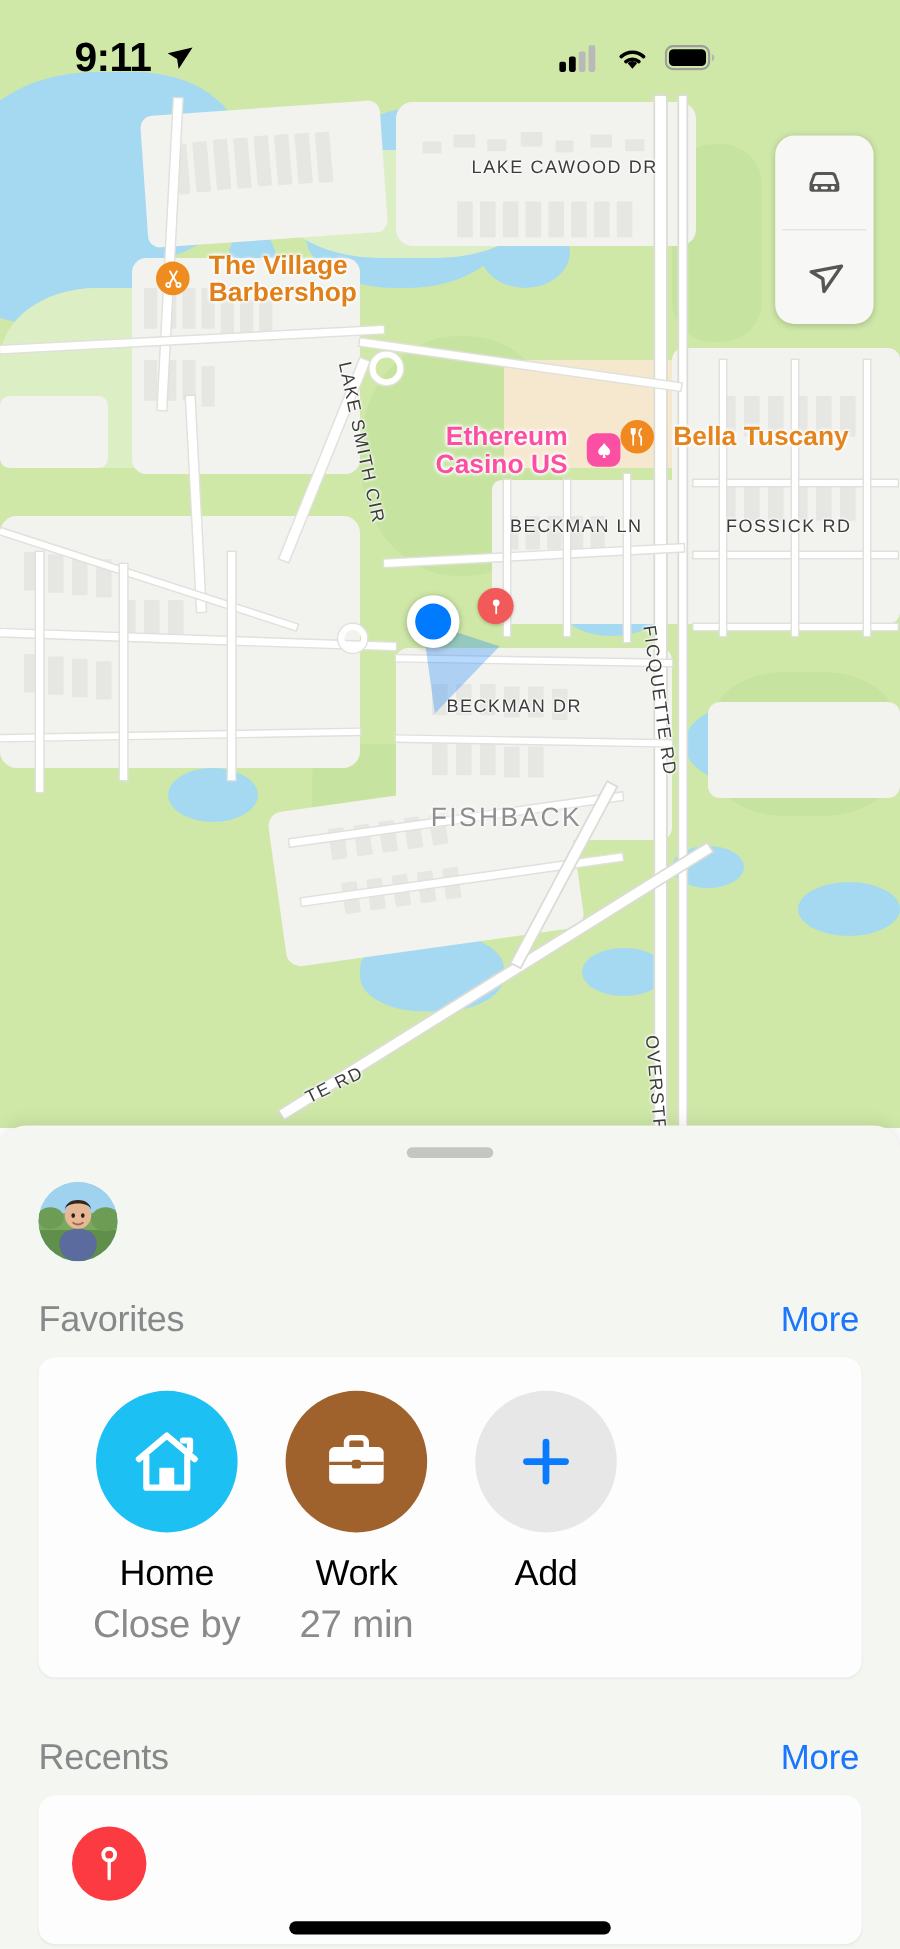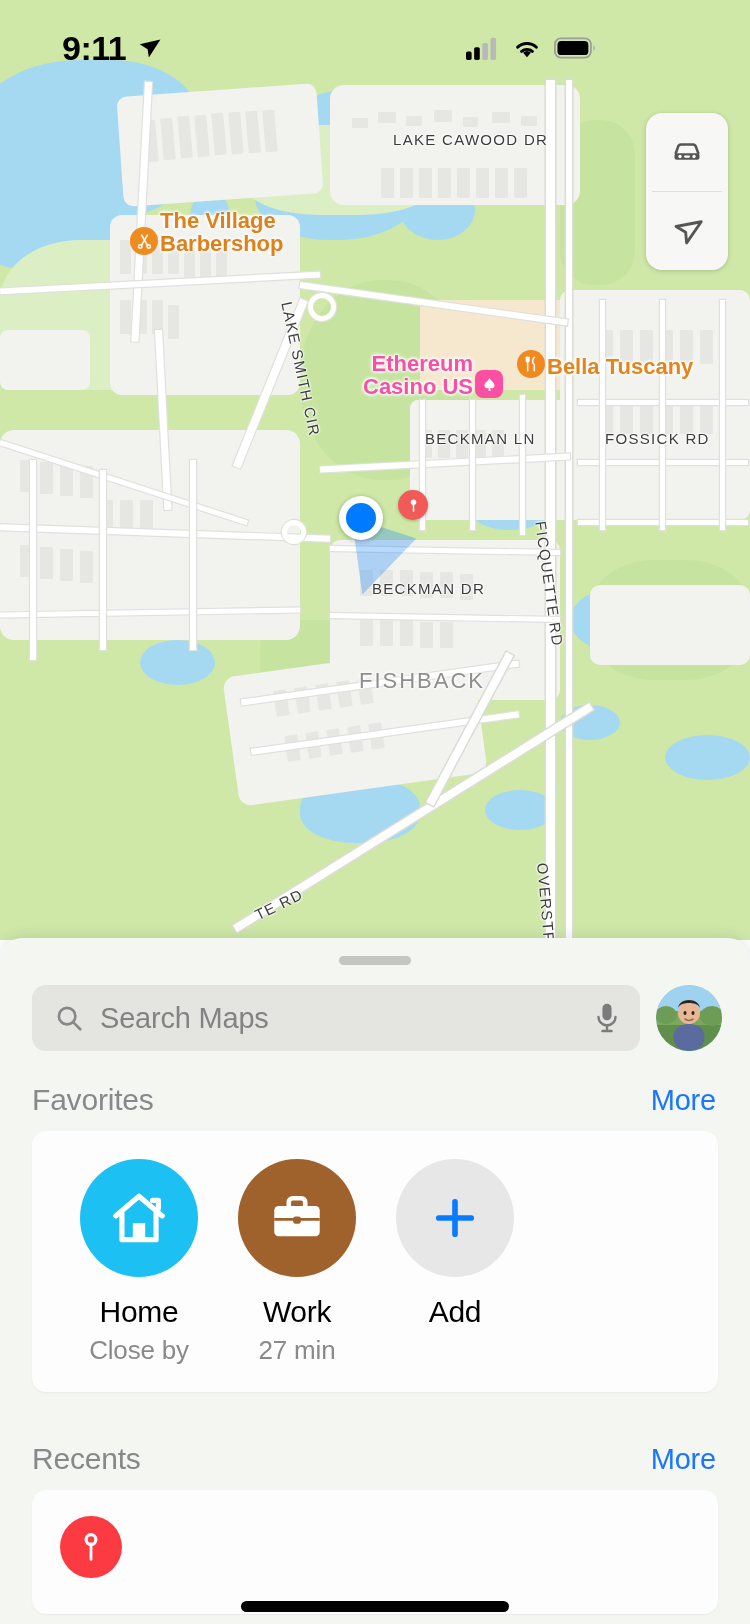--- a/index.html
+++ b/index.html
@@ -67,22 +67,22 @@
     color: #8e8e8e;
     font-size: 22px;
     letter-spacing: 2px;
     font-weight: 400;
     text-shadow: 0 0 4px #fff, 0 0 4px #fff, 0 0 3px #fff;
     white-space: nowrap;
   }
   .poi {
     position: absolute;
     display: flex;
-    align-items: flex-end;
-    gap: 2px;
+    align-items: center;
+    gap: 16px;
   }
   .poi-pin {
     width: 28px; height: 28px;
     border-radius: 50%;
     display: flex; align-items: center; justify-content: center;
     flex: 0 0 auto;
     color: #fff;
   }
   .poi-text {
     font-size: 22px;
@@ -232,21 +232,21 @@
     border-radius: 50%;
     display: flex; align-items: center; justify-content: center;
   }
   .fav .lbl {
     margin-top: 18px;
     font-size: 30px; color: #000;
     letter-spacing: -0.3px;
   }
   .fav .sub {
     margin-top: 6px;
-    font-size: 26px; color: #8a8a8a;
+    font-size: 32px; color: #8a8a8a;
     letter-spacing: -0.2px;
   }
   #recentcard {
     margin-top: 0;
     padding: 0;
     min-height: 124px;
     overflow: hidden;
   }
   .recent-row {
     display: flex; align-items: center;
@@ -536,33 +536,20 @@
         <rect x="2.3" y="2.3" width="20.6" height="9.4" rx="2.6" fill="#000"></rect>
         <path d="M26.2 5 a2.2 2.2 0 0 1 0 4z" fill="#b3b3b3"></path>
       </svg>
     </div>
   </div>
 
   <div id="sheet">
     <div id="grabber"></div>
 
     <div id="searchrow">
-      <div id="searchbar">
-        <svg width="30" height="30" viewBox="0 0 24 24" fill="none" stroke="#878787" stroke-width="2.1" stroke-linecap="round">
-          <circle cx="10.5" cy="10.5" r="6.6"></circle>
-            <line x1="15.5" y1="15.5" x2="21" y2="21"></line>
-        </svg>
-        <span class="ph">Search Maps</span>
-        <svg width="26" height="32" viewBox="0 0 18 24" fill="none" stroke="#7b7b7b" stroke-width="1.8" stroke-linecap="round">
-          <rect x="5.6" y="1.3" width="6.8" height="12.4" rx="3.4" fill="#7b7b7b" stroke="none"></rect>
-          <path d="M2.6 11.2a6.4 6.4 0 0 0 12.8 0"></path>
-            <line x1="9" y1="17.6" x2="9" y2="21.6"></line>
-          <line x1="5.6" y1="21.8" x2="12.4" y2="21.8"></line>
-        </svg>
-      </div>
       <div id="avatar">
         <svg width="66" height="66" viewBox="0 0 66 66">
           <defs>
               <clipPath id="ac">
                 <circle cx="33" cy="33" r="33"></circle>
               </clipPath>
             </defs>
           <g clip-path="url(#ac)">
             <rect width="66" height="30" fill="#9ed2ee"></rect>
             <rect y="26" width="66" height="18" fill="#7aa85c"></rect>

